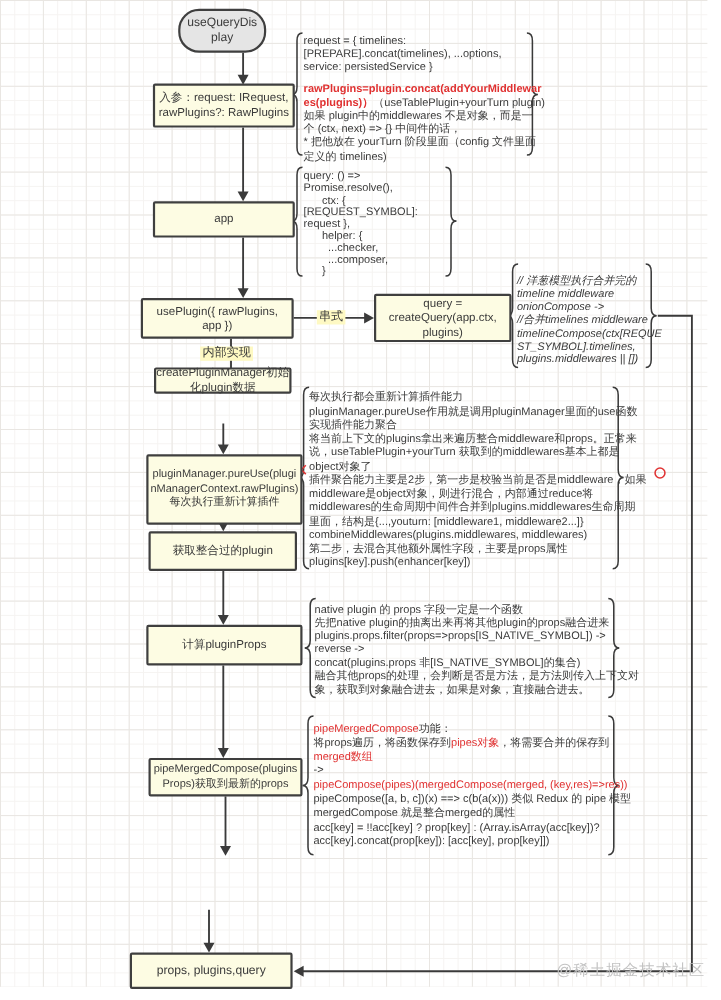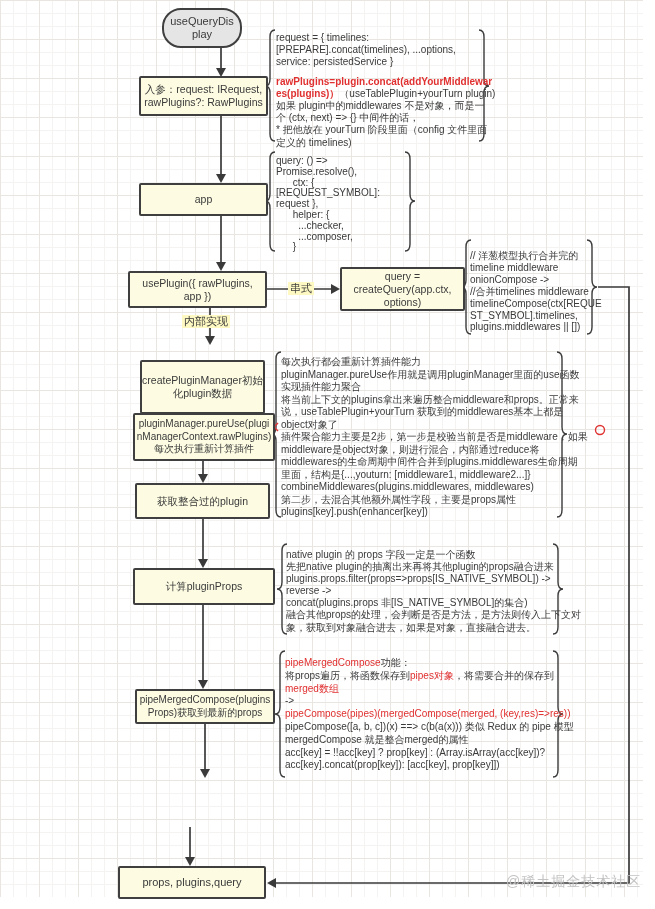--- a/index.html
+++ b/index.html
@@ -123,24 +123,24 @@
 
   <div class="node" style="left:162px;top:8px;width:80px;height:40px;">useQueryDis
 play</div>
   <div class="box" style="left:139px;top:76px;width:129px;height:40px;">入参：request: IRequest,
 rawPlugins?: RawPlugins</div>
   <div class="box" style="left:139px;top:183px;width:129px;height:33px;">app</div>
   <div class="box" style="left:128px;top:271px;width:139px;height:37px;">usePlugin({ rawPlugins,
 app })</div>
   <div class="box" style="left:340px;top:267px;width:125px;height:44px;">query =
 createQuery(app.ctx,
-options)</div>
-  <div class="box" style="left:140px;top:360px;width:125px;height:54px;">createPluginManager初始
+plugins)</div>
+  <div class="box" style="left:140px;top:334px;width:125px;height:24px;">createPluginManager初始
 化plugin数据</div>
-  <div class="box" style="left:133px;top:413px;width:142px;height:48px;font-size:10px;line-height:12.5px;">pluginManager.pureUse(plugi
+  <div class="box" style="left:133px;top:413px;width:142px;height:64px;font-size:10px;line-height:12.5px;">pluginManager.pureUse(plugi
 nManagerContext.rawPlugins)
 每次执行重新计算插件</div>
   <div class="box" style="left:135px;top:483px;width:135px;height:36px;">获取整合过的plugin</div>
   <div class="box" style="left:133px;top:568px;width:142px;height:37px;text-align:right;">计算pluginProps</div>
   <div class="box" style="left:135px;top:689px;width:140px;height:35px;font-size:10px;line-height:12.5px;">pipeMergedCompose(plugins
 Props)获取到最新的props</div>
   <div class="box" style="left:118px;top:866px;width:148px;height:33px;font-size:11px;">props, plugins,query</div>
 
   <div class="note" style="left:276px;top:32px;">
     <div class="pre">request = { timelines:
@@ -158,21 +158,21 @@
   <div class="note pre" style="left:276px;top:156px;line-height:10.8px;">query: () =&gt;
 Promise.resolve(),
       ctx: {
 [REQUEST_SYMBOL]:
 request },
       helper: {
         ...checker,
         ...composer,
       }</div>
 
-  <div class="note pre" style="left:470px;top:250px;line-height:11.9px;">// 洋葱模型执行合并完的
+  <div class="note pre" style="left:470px;top:250px;line-height:11.9px;font-style:italic;">// 洋葱模型执行合并完的
 timeline middleware
 onionCompose -&gt;
 //合并timelines middleware
 timelineCompose(ctx[REQUE
 ST_SYMBOL].timelines,
 plugins.middlewares || [])</div>
 
   <div class="note pre" style="left:281px;top:356px;line-height:12.5px;">每次执行都会重新计算插件能力
 pluginManager.pureUse作用就是调用pluginManager里面的use函数
 实现插件能力聚合

